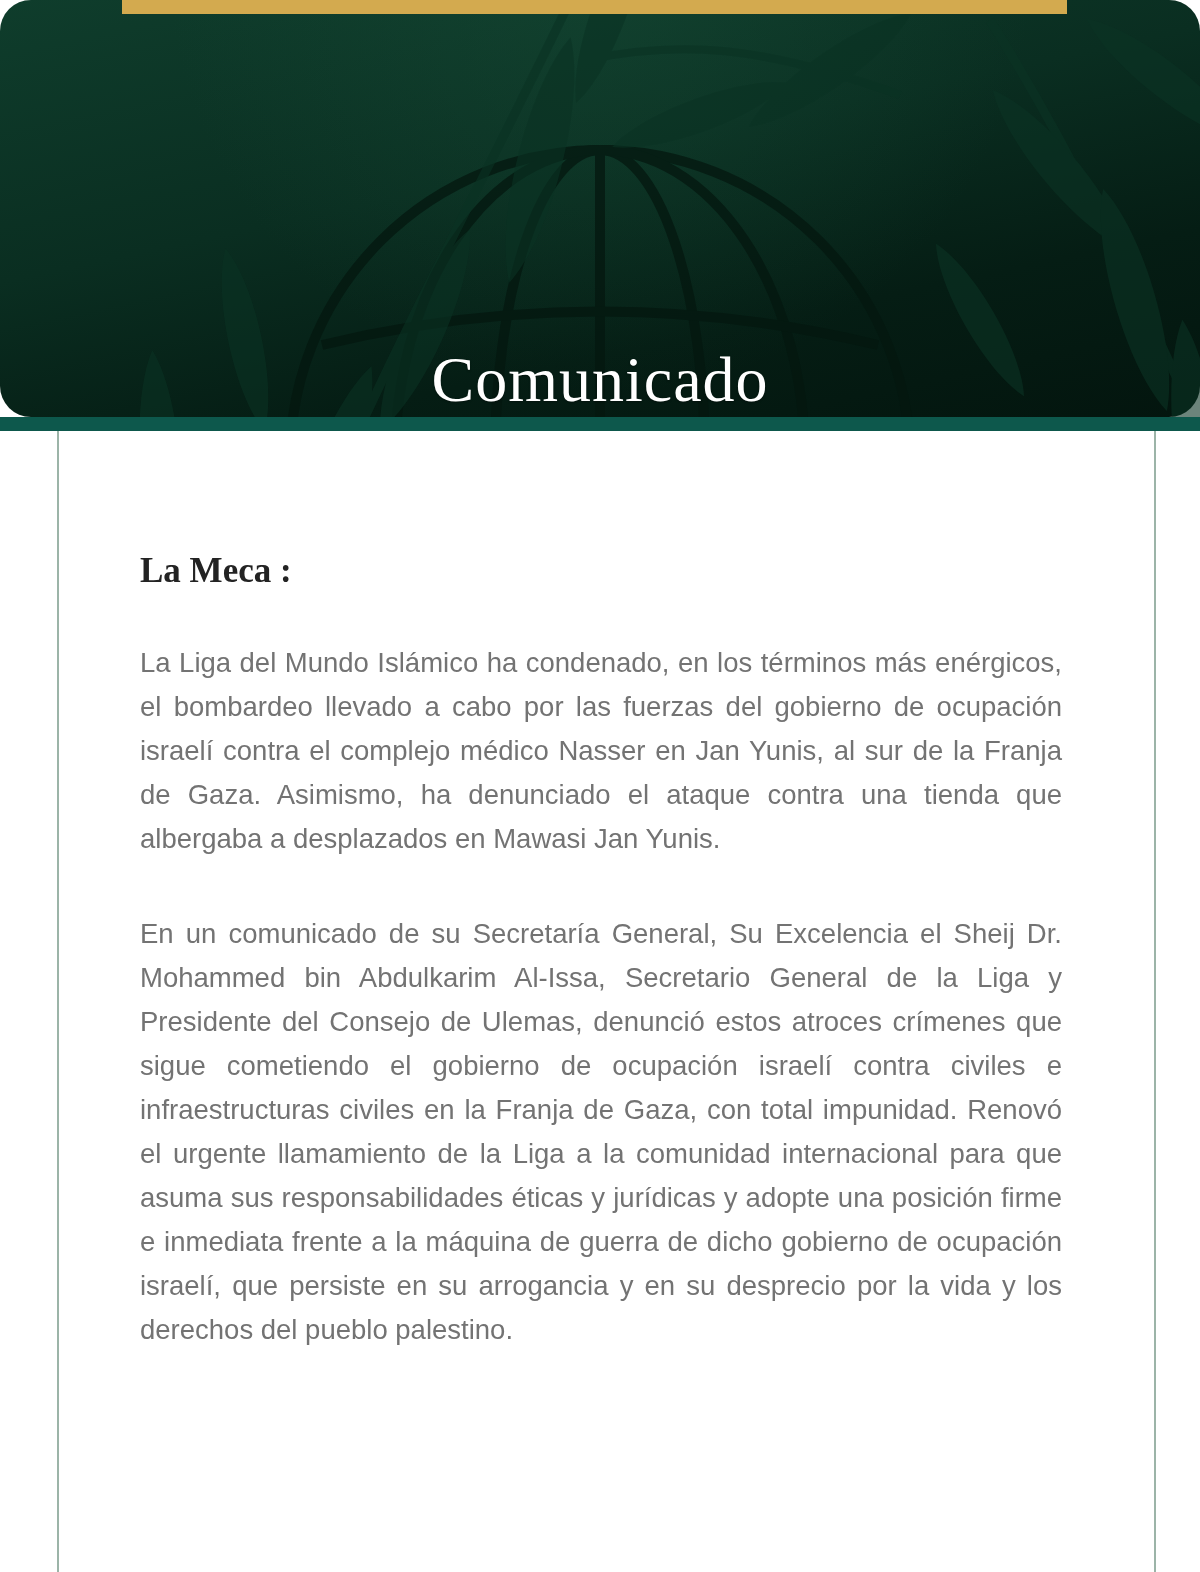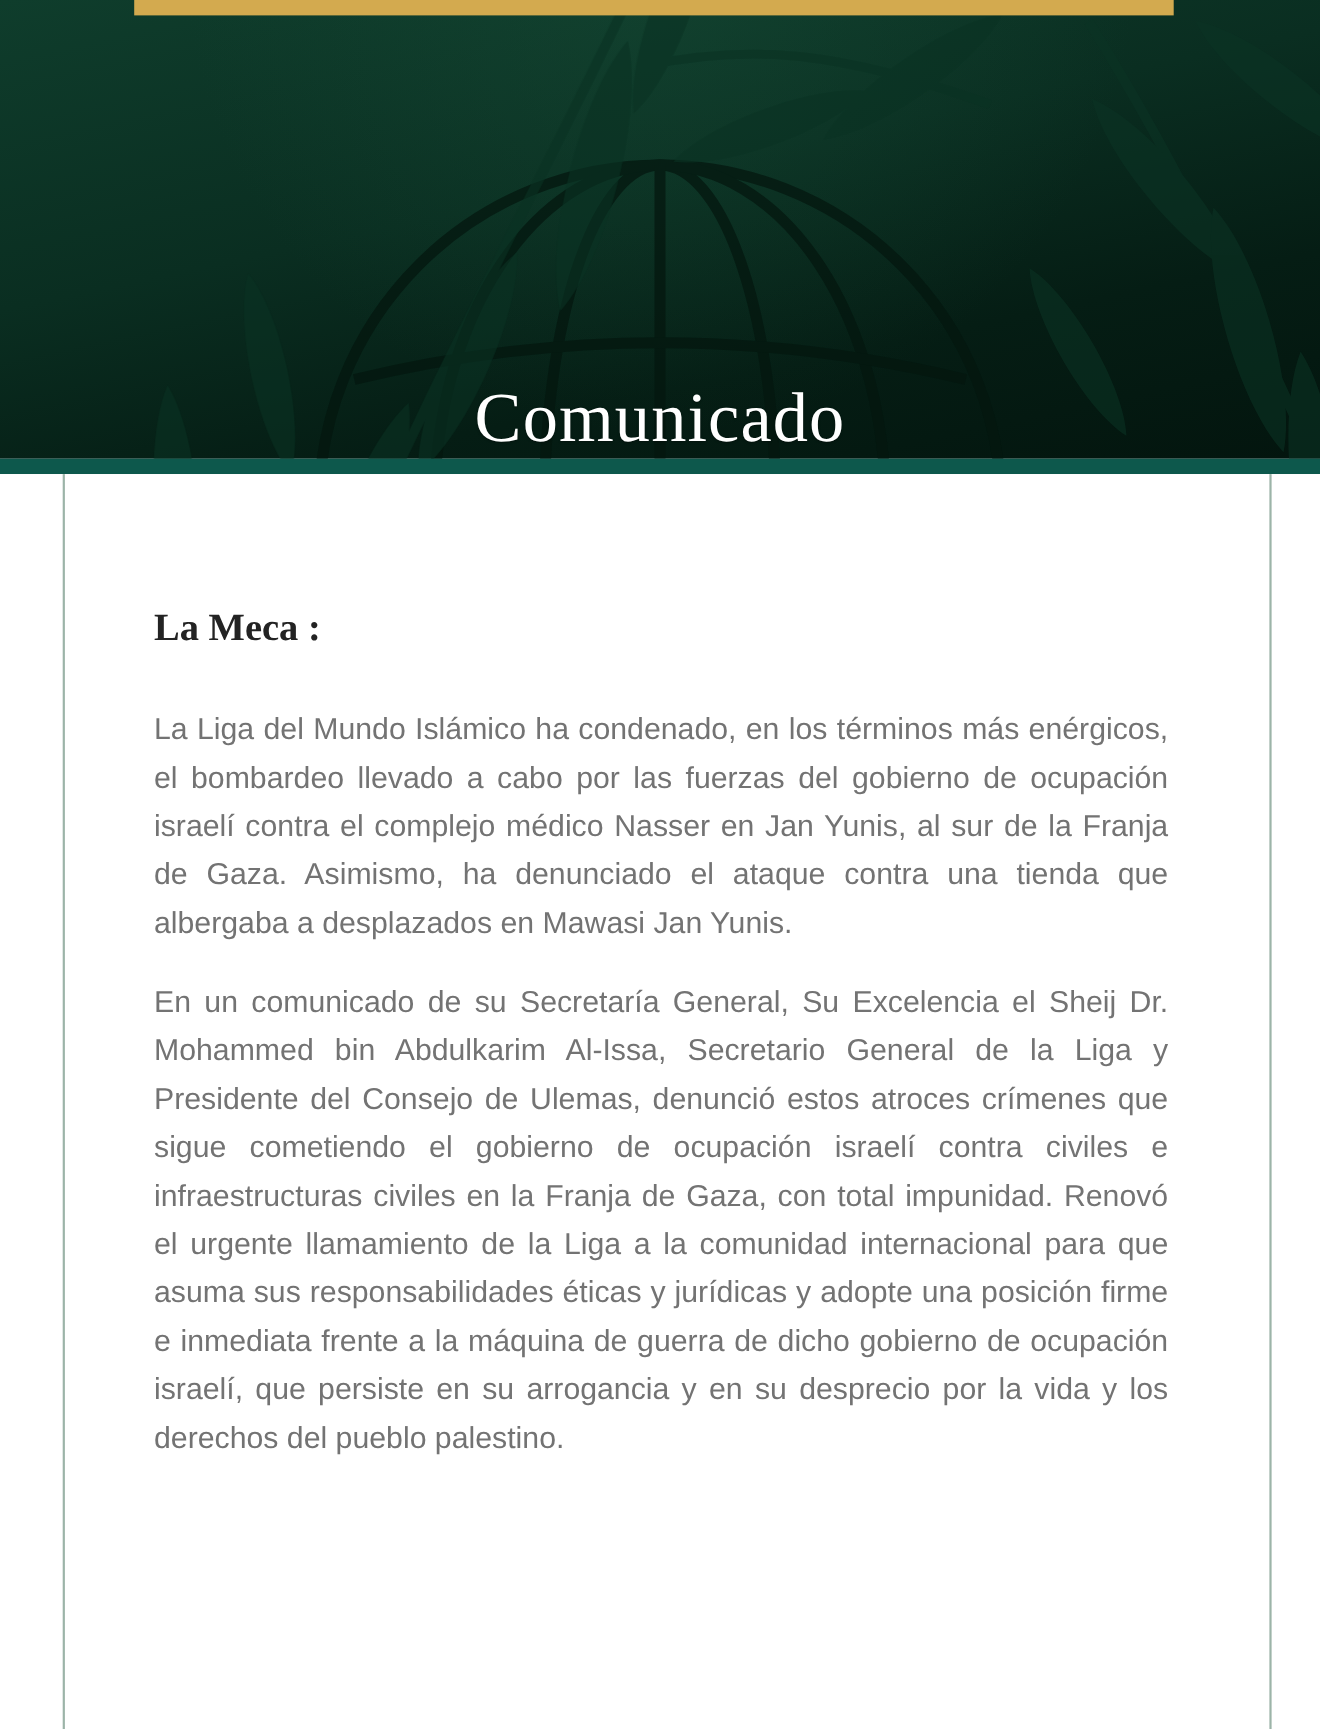--- a/index.html
+++ b/index.html
@@ -7,20 +7,21 @@
     position:relative; width:1200px; height:1572px; overflow:hidden;
     background:#ffffff; font-family:"Liberation Sans","DejaVu Sans",sans-serif;
   }
 
   
   .header {
     position:absolute; top:0; left:0; width:1200px; height:417px;
     background:
       radial-gradient(circle 620px at 600px -40px, rgba(26,84,60,0.38), rgba(26,84,60,0) 70%),
       linear-gradient(168deg, #0f3d2c 0%, #0a2e21 42%, #051d14 72%, #03150e 100%);
+    border-radius: 31px;
   }
   .header-art { position:absolute; top:0; left:0; width:1200px; height:417px; display:block; }
   .gold-bar { position:absolute; top:0; left:122px; width:945px; height:14px; }
   .header-title {
     position:absolute; top:300px; left:0; width:1200px; text-align:center;
     font-family:"Liberation Serif","DejaVu Serif",serif; font-weight:400;
     font-size:64px; color:#ffffff; letter-spacing:1px;
     text-shadow:0 1px 2px rgba(0,0,0,0.35);
   }
   .teal-band { position:absolute; top:417px; left:0; width:1200px; height:14px; }
@@ -35,21 +36,21 @@
   .dateline {
     margin:120px 0 0 0;
     font-family:"Liberation Serif","DejaVu Serif",serif;
     font-weight:700; font-size:35px; color:#232323;
   }
   .para {
     margin:50px 0 0 0;
     font-size:27.5px; line-height:44px; font-weight:500; color:#737373;
     text-align:justify; text-justify:inter-word;
   }
-  .para + .para { margin-top:28px; }
+  .para + .para { margin-top:51px; }
 </style>
 </head>
 <body>
 
 <div class="page">
 
   <header class="header">
 
     <svg class="header-art" viewBox="0 0 1200 417" xmlns="http://www.w3.org/2000/svg" aria-hidden="true">
       <defs>

